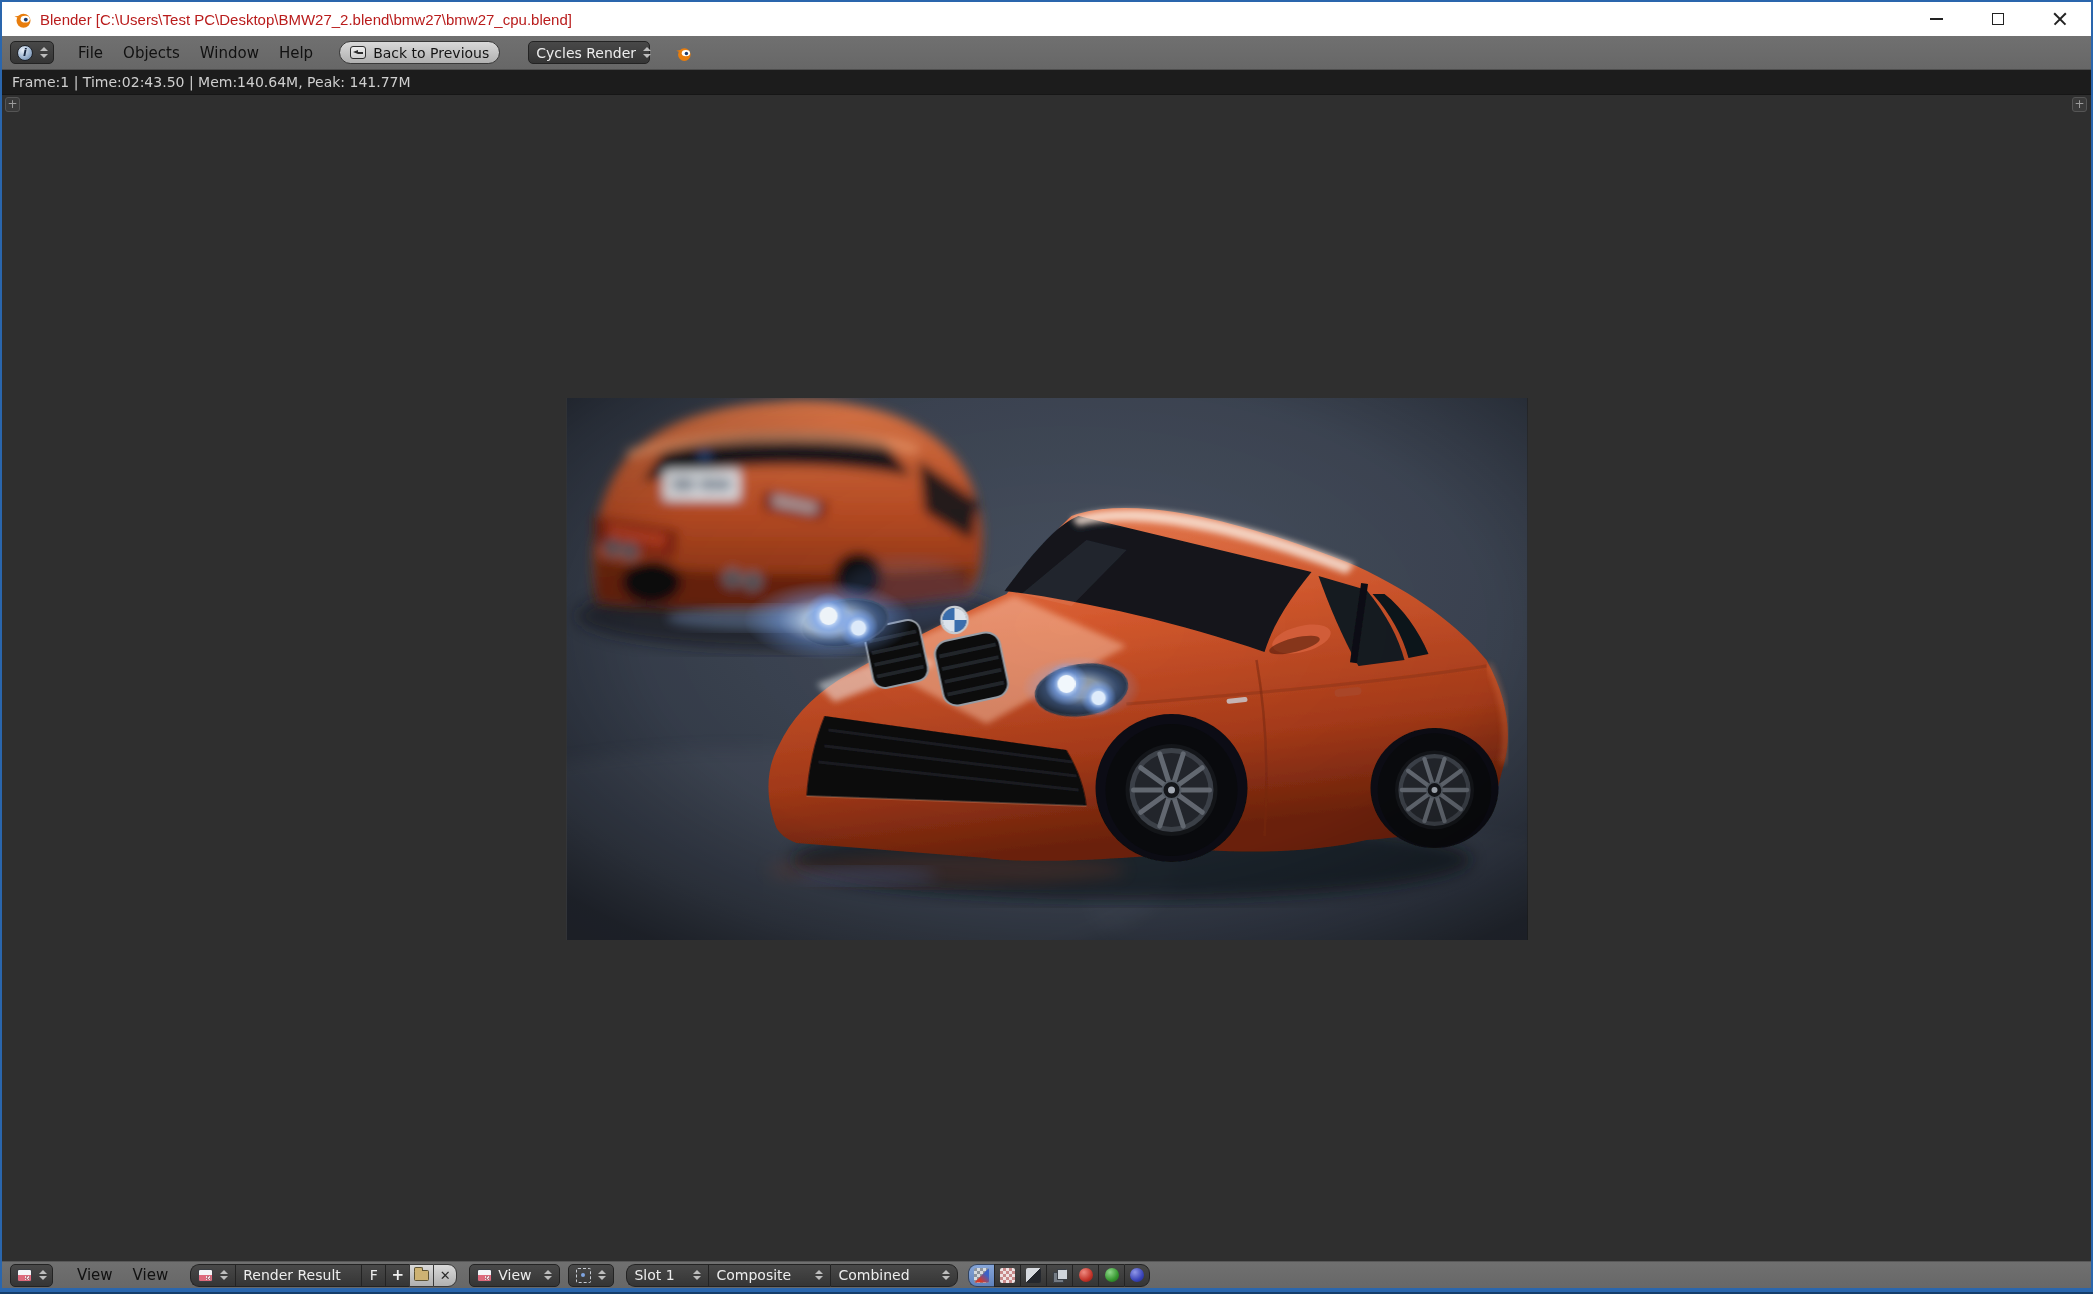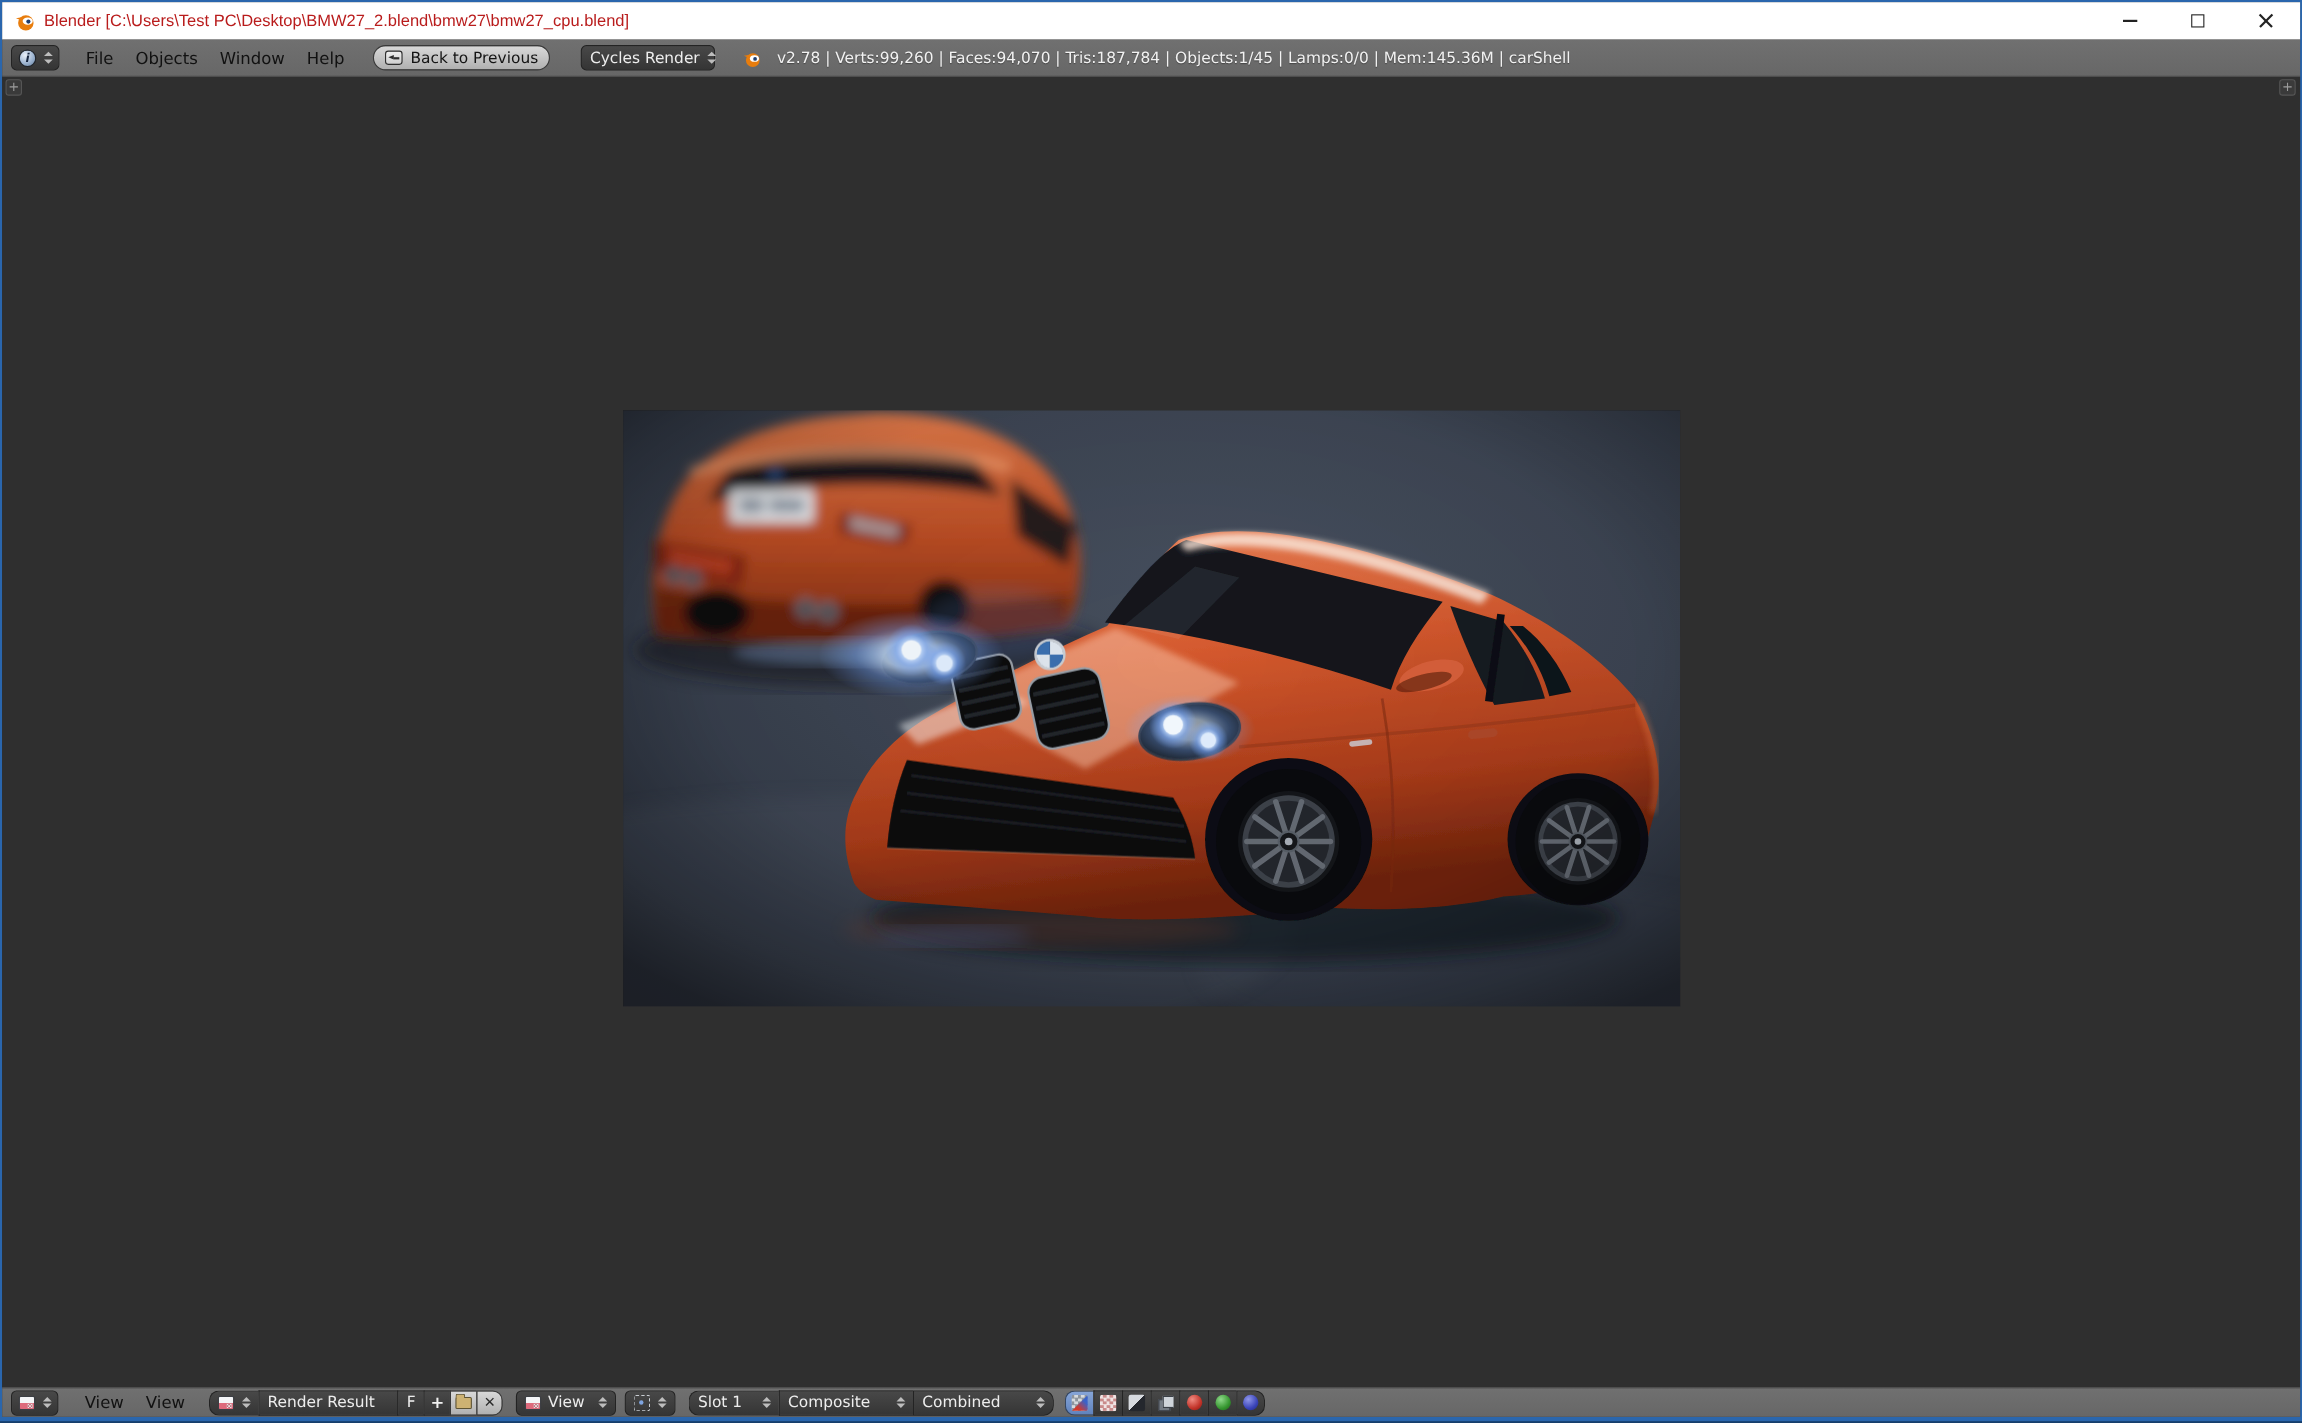--- a/index.html
+++ b/index.html
@@ -189,23 +189,25 @@
           <b class="up"></b>
           <b class="dn"></b>
         </span>
     </span>
     <svg class="blender-logo" viewBox="0 0 20 20">
       <path d="M2.5,7.5 L10.5,6.2 L7.8,9.6 Z" fill="#e87d0d"></path>
       <circle cx="11.5" cy="11.8" r="7" fill="#e87d0d"></circle>
       <ellipse cx="13.2" cy="10.2" rx="4.6" ry="3.4" fill="#ffffff"></ellipse>
       <circle cx="13.8" cy="10.6" r="1.9" fill="#1e3d6e"></circle>
     </svg>
-    <span class="stats-text">v2.78 | Verts:99,260 | Faces:94,070 | Tris:187,784 | Objects:1/45 | Lamps:0/0 | Mem:145.36M | carShell</span>
   </div>
 
+  <div class="status-strip">
+    <span>Frame:1 | Time:02:43.50 | Mem:140.64M, Peak: 141.77M</span>
+  </div>
 
   <div class="canvas">
     <div class="region-plus left">+</div>
     <div class="region-plus right">+</div>
 
     <svg class="render-image" viewBox="0 0 961 542">
       <defs>
         <radialGradient id="bg" cx="58%" cy="32%" r="95%">
           <stop offset="0%" stop-color="#47505f"></stop>
           <stop offset="45%" stop-color="#3c4452"></stop>

